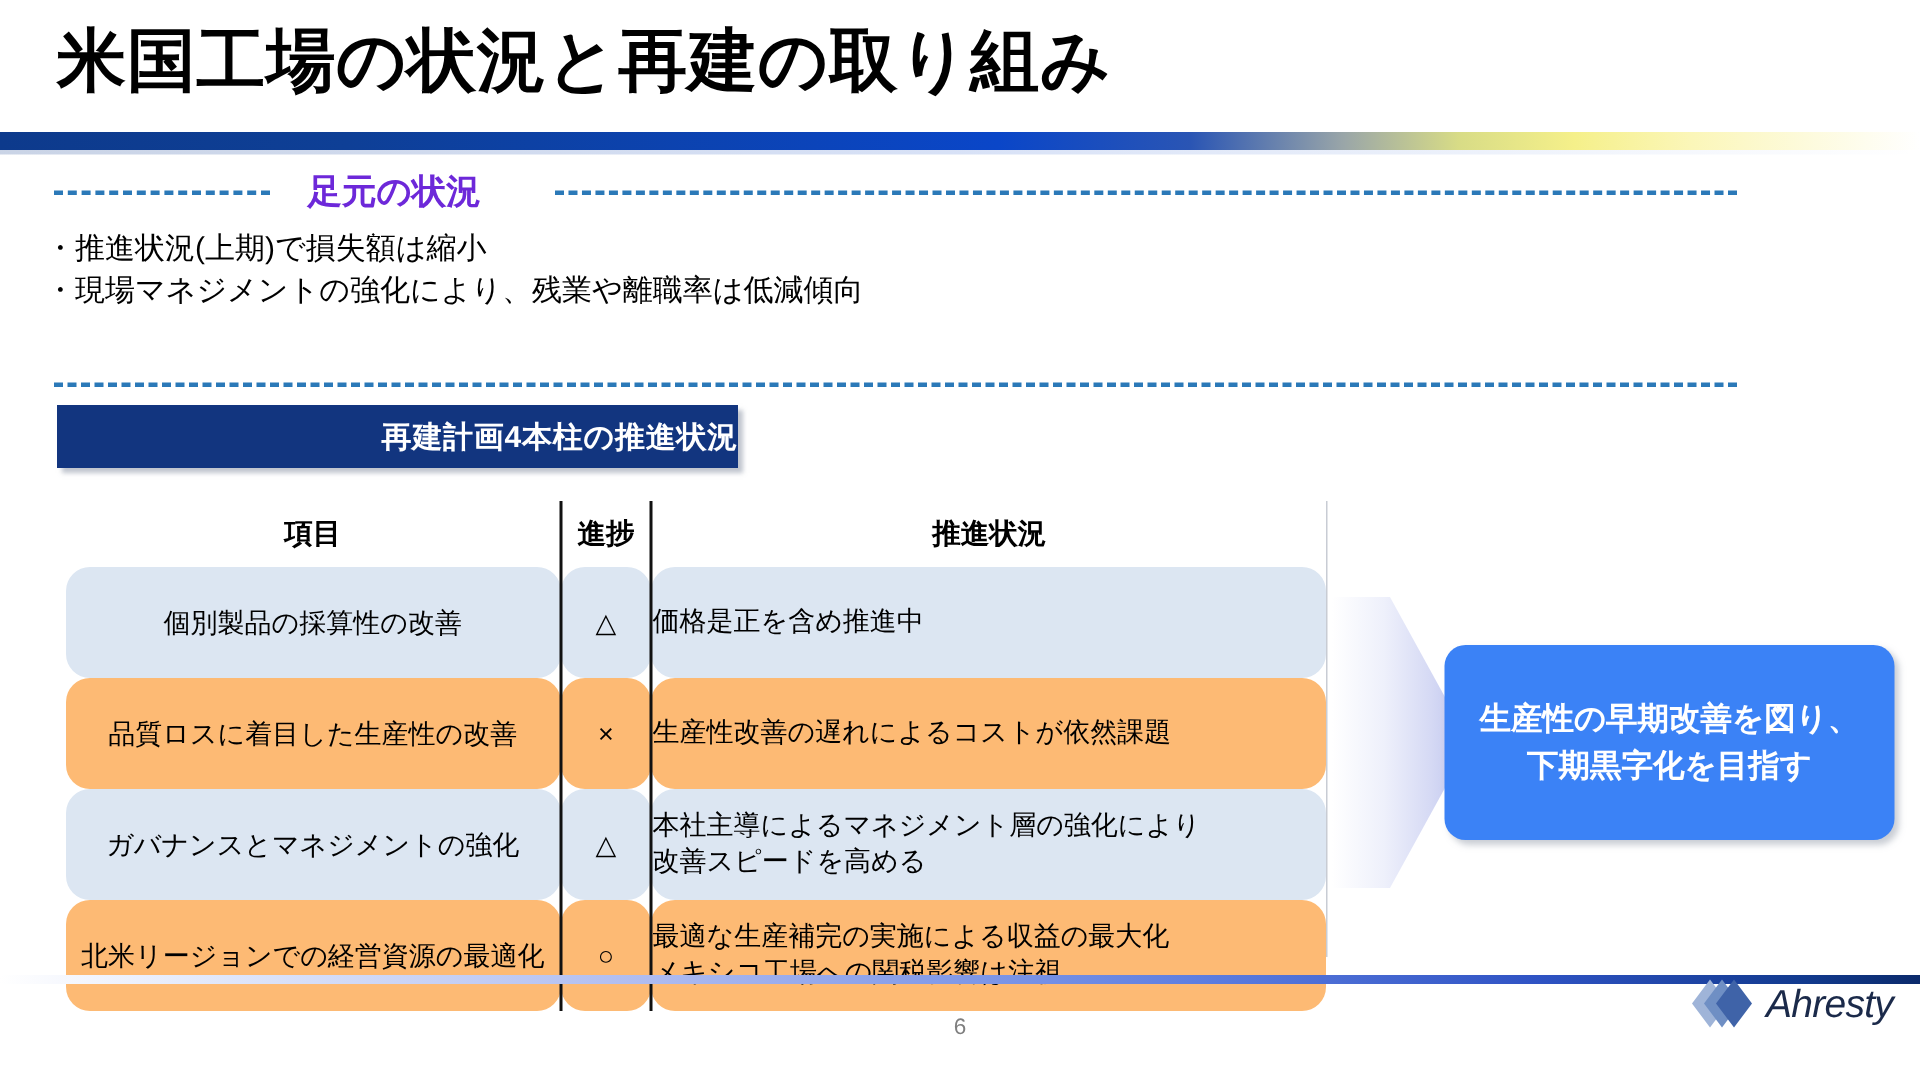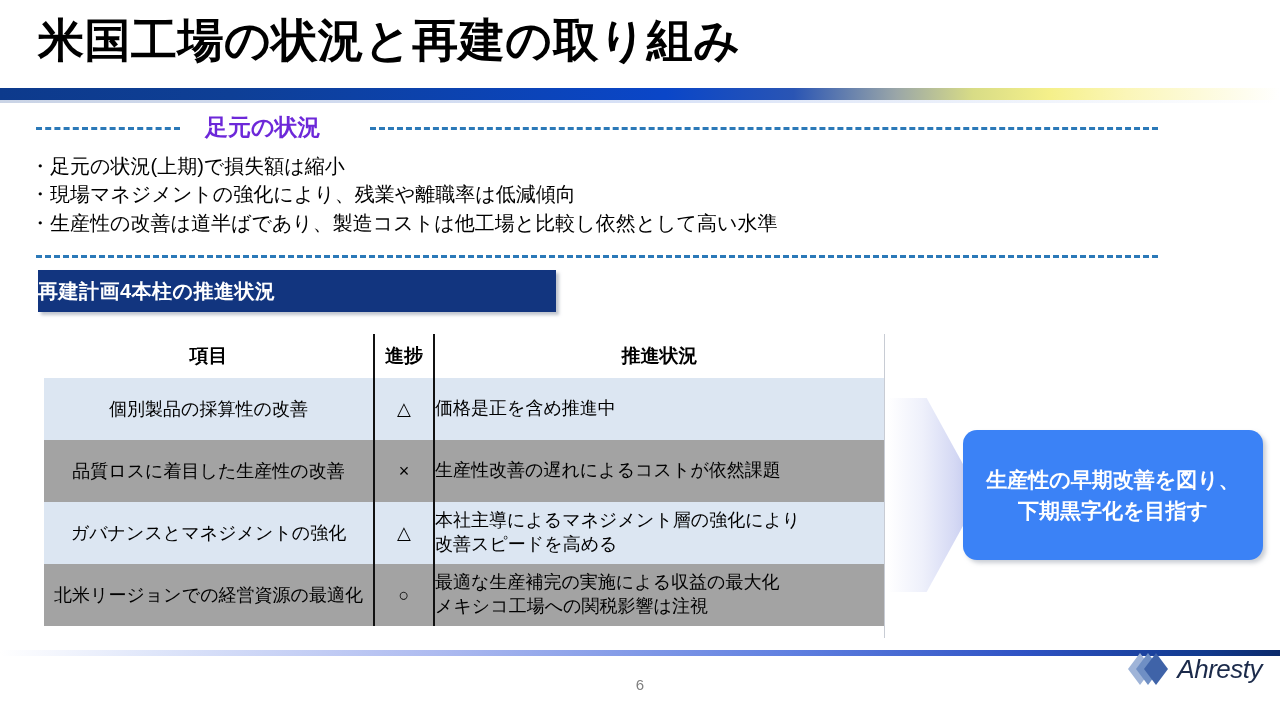--- a/index.html
+++ b/index.html
@@ -94,27 +94,27 @@
     color: #000;
     line-height: 1.42;
     white-space: nowrap;
   }
 
   
   #plan-banner {
     position: absolute;
     left: 38px;
     top: 270px;
-    width: 518px;
+    width: 454px;
     height: 42px;
     background: #12357f;
     box-shadow: 3px 3px 3px rgba(140,150,165,0.55);
     display: flex;
     align-items: center;
-    justify-content: flex-start;
+    justify-content: flex-end;
   }
   #plan-banner-label {
     color: #ffffff;
     font-size: 20px;
     font-weight: 700;
     letter-spacing: 0.5px;
   }
 
   
   #status-table {
@@ -137,28 +137,29 @@
     height: 44px;
     vertical-align: middle;
     padding: 0;
     background: #ffffff;
   }
   #status-table td {
     font-size: 18px;
     color: #000;
     padding: 0;
     vertical-align: middle;
-    height: 62px;
+    height: 74px;
+    border-radius: 16px;
   }
   .cell-item  { text-align: center; padding: 0 6px; }
   .cell-prog  { text-align: center; font-size: 19px; }
   .cell-desc  { text-align: left; padding-left: 14px; line-height: 1.32; }
 
   tr.row-alt td { background: #dce6f2; }
-  tr.row-plain td { background: #a3a3a3; }
+  tr.row-plain td { background: #fdba74; }
 
   
   #status-table th.col-prog,
   #status-table td.cell-prog {
     border-left: 2px solid #111;
     border-right: 2px solid #111;
   }
   #status-table th.col-desc,
   #status-table td.cell-desc { border-left: 0; }
 
@@ -260,23 +261,22 @@
 
   <div id="slide-title">米国工場の状況と再建の取り組み</div>
   <div id="title-rule"></div>
   <div id="title-rule-shadow"></div>
 
   <div class="dashed-line" id="dash-left"></div>
   <div id="section-label">足元の状況</div>
   <div class="dashed-line" id="dash-right"></div>
 
   <div id="bullets">
-    <div class="bullet">・足元の状況(上期)で損失額は縮小</div>
+    <div class="bullet">・推進状況(上期)で損失額は縮小</div>
     <div class="bullet">・現場マネジメントの強化により、残業や離職率は低減傾向</div>
-    <div class="bullet">・生産性の改善は道半ばであり、製造コストは他工場と比較し依然として高い水準</div>
   </div>
 
   <div class="dashed-line" id="dash-bottom"></div>
 
   <div id="plan-banner">
     <span id="plan-banner-label">再建計画4本柱の推進状況</span>
   </div>
 
   <table id="status-table">
     <colgroup>

